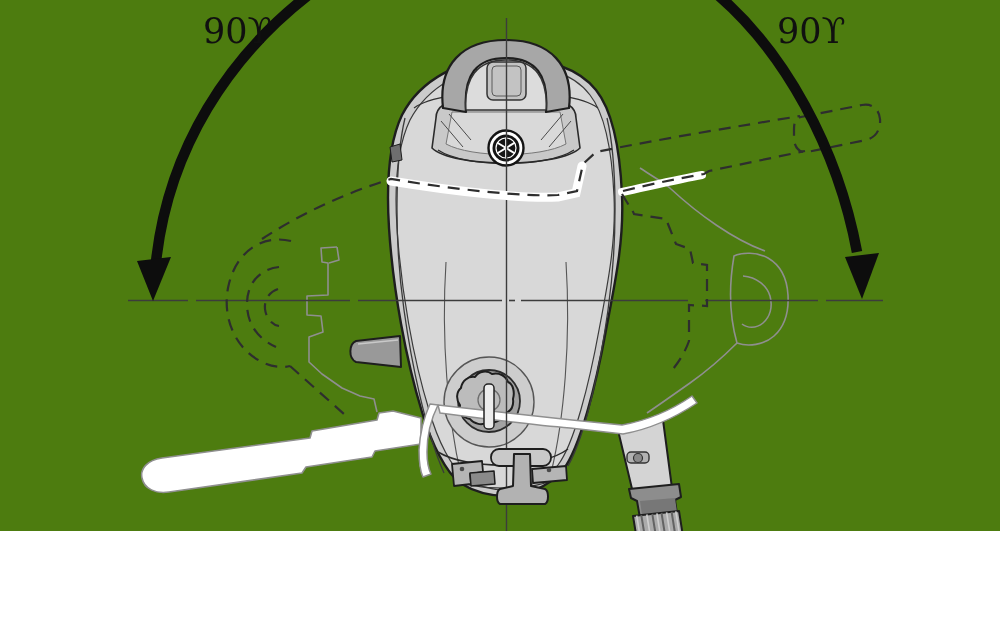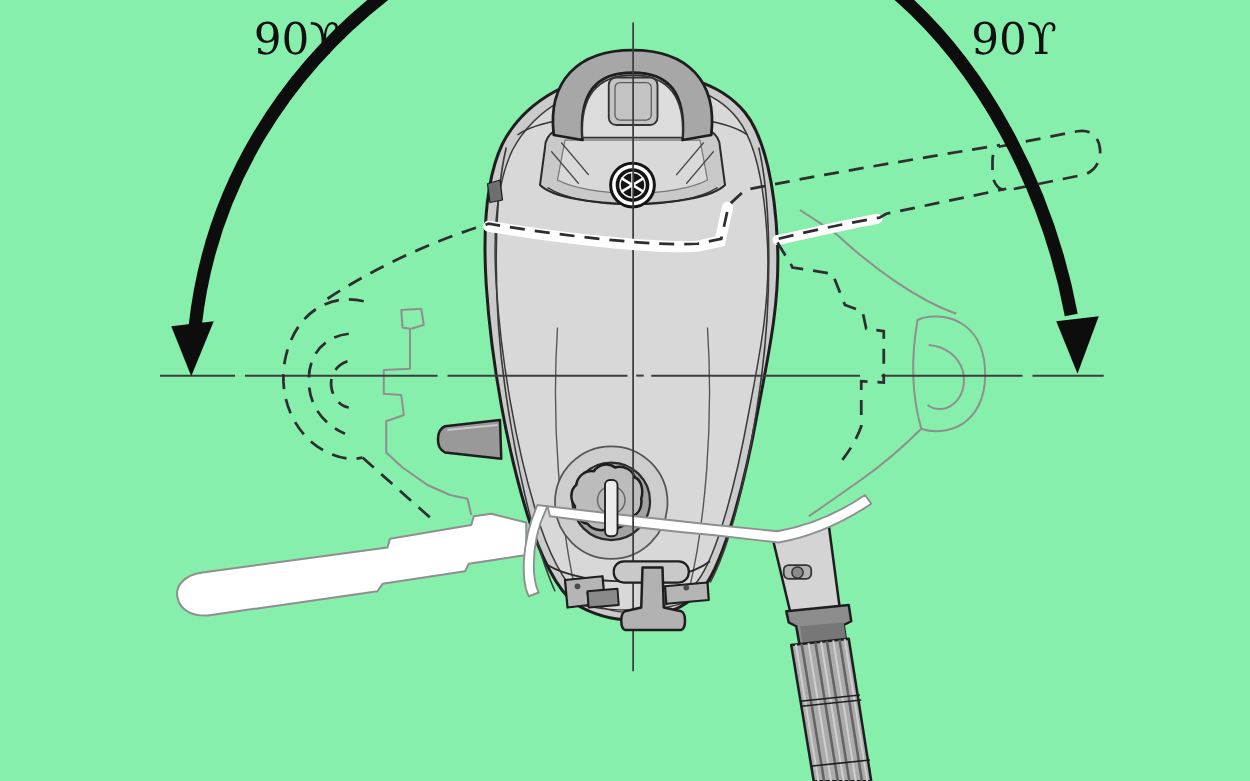--- a/index.html
+++ b/index.html
@@ -1,16 +1,16 @@
 <!DOCTYPE html>
 <html><head>
 <meta charset="utf-8">
 <style>
   html,body{margin:0;padding:0;background:#ffffff;}
-  .stage{position:relative;width:1000px;height:625px;background:#86efac;overflow:hidden;
+  .stage{position:relative;width:1000px;height:531px;background:#4d7c0f;overflow:hidden;
          font-family:"DejaVu Serif","Liberation Serif",serif;}
   svg{display:block;}
   text.angle{font-family:"DejaVu Serif","Liberation Serif",serif;font-size:35px;fill:#101010;}
 </style>
 </head>
 <body>
 
 <div class="stage">
 <svg width="1000" height="625" viewBox="0 0 1000 625">
 

